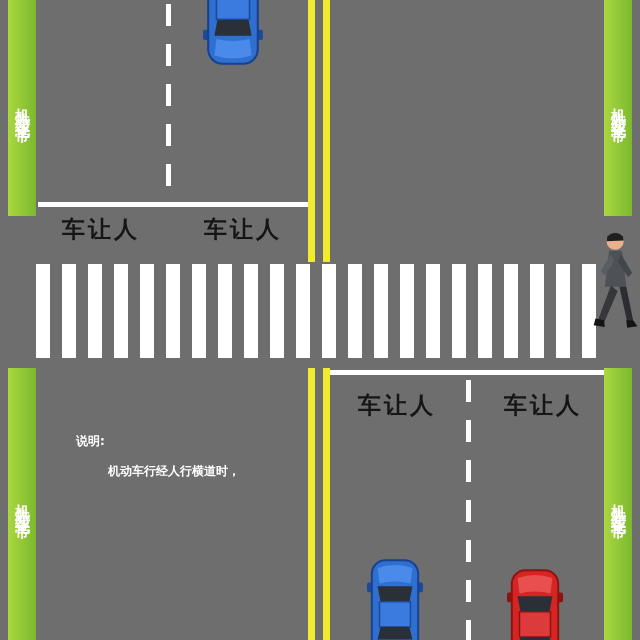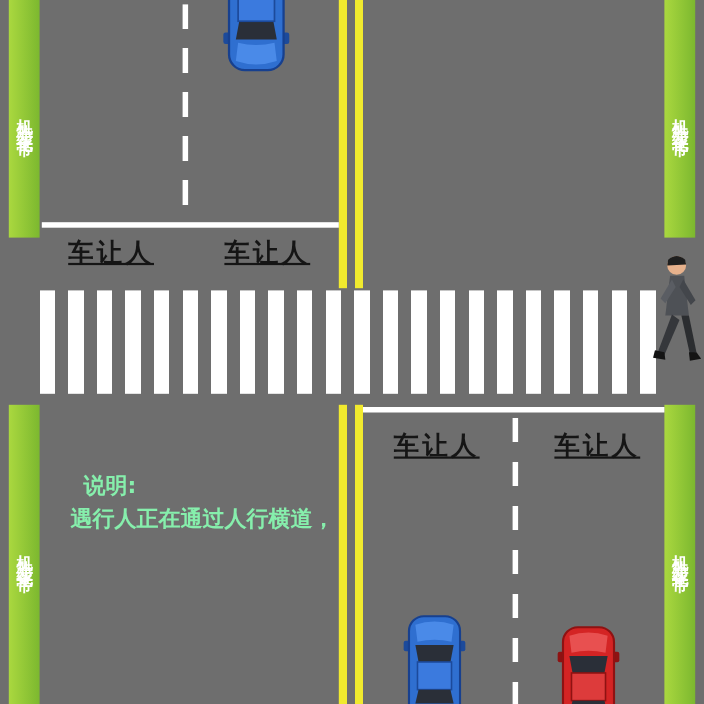--- a/index.html
+++ b/index.html
@@ -34,29 +34,29 @@
   .stop-line { position:absolute; height:5px; background:#ffffff; }
   .sl-top    { left:38px;  top:202px; width:270px; }
   .sl-bottom { left:330px; top:370px; width:274px; }
 
   
   .crosswalk { position:absolute; left:36px; top:264px; width:568px; height:94px;
                background:repeating-linear-gradient(90deg,#ffffff 0 14px,rgba(0,0,0,0) 14px 26px); }
 
   
   .yield-label { position:absolute; font-size:23px; font-weight:bold; color:#151515;
-                 letter-spacing:3px; white-space:nowrap;text-decoration:underline; }
+                 letter-spacing:3px; white-space:nowrap; }
   .ylab-1 { left:62px;  top:214px; }
   .ylab-2 { left:204px; top:214px; }
   .ylab-3 { left:358px; top:390px; }
   .ylab-4 { left:504px; top:390px; }
 
   
   .explanation { position:absolute; left:64px; top:426px; width:260px;
-                 color:#86efac; font-size:20px; line-height:30px; font-weight:600; }
+                 color:#ffffff; font-size:12px; line-height:30px; font-weight:600; }
   .exp-line { white-space:nowrap; }
   .exp-heading { padding-left:12px; font-weight:bold; }
   .exp-indent  { padding-left:44px; }
 
   
   .car { position:absolute; }
   .car svg, .pedestrian svg { display:block; width:100%; height:100%; }
   .car-top         { left:202px; top:-46px; width:62px; height:112px; transform:rotate(180deg); }
   .car-bottom-blue { left:366px; top:558px; width:58px; height:105px; }
   .car-bottom-red  { left:506px; top:568px; width:58px; height:105px; }
@@ -88,21 +88,21 @@
   <div class="stop-line sl-bottom"></div>
   <div class="crosswalk"></div>
 
   <div class="yield-label ylab-1">车让人</div>
   <div class="yield-label ylab-2">车让人</div>
   <div class="yield-label ylab-3">车让人</div>
   <div class="yield-label ylab-4">车让人</div>
 
   <div class="explanation">
     <div class="exp-line exp-heading">说明:</div>
-    <div class="exp-line">遇行人正在通过人行横道，</div>
+    <div class="exp-line exp-indent">机动车行经人行横道时，</div>
   </div>
 
   <div class="car car-top">
     <svg viewBox="0 0 60 106">
       <rect x="1" y="24" width="6" height="10" rx="2" fill="#1c4a9b"></rect>
       <rect x="53" y="24" width="6" height="10" rx="2" fill="#1c4a9b"></rect>
       <rect x="6" y="1" width="48" height="104" rx="14" fill="#2f6fd0" stroke="#17408f" stroke-width="2"></rect>
       <path d="M12 9 Q30 3 48 9 L46 25 Q30 21 14 25 Z" fill="#4a8ae8"></path>
       <path d="M12 28 L48 28 L45 44 L15 44 Z" fill="#2a2f38"></path>
       <rect x="14" y="44" width="32" height="26" fill="#3b7ade" stroke="#1c4a9b" stroke-width="1.5"></rect>

